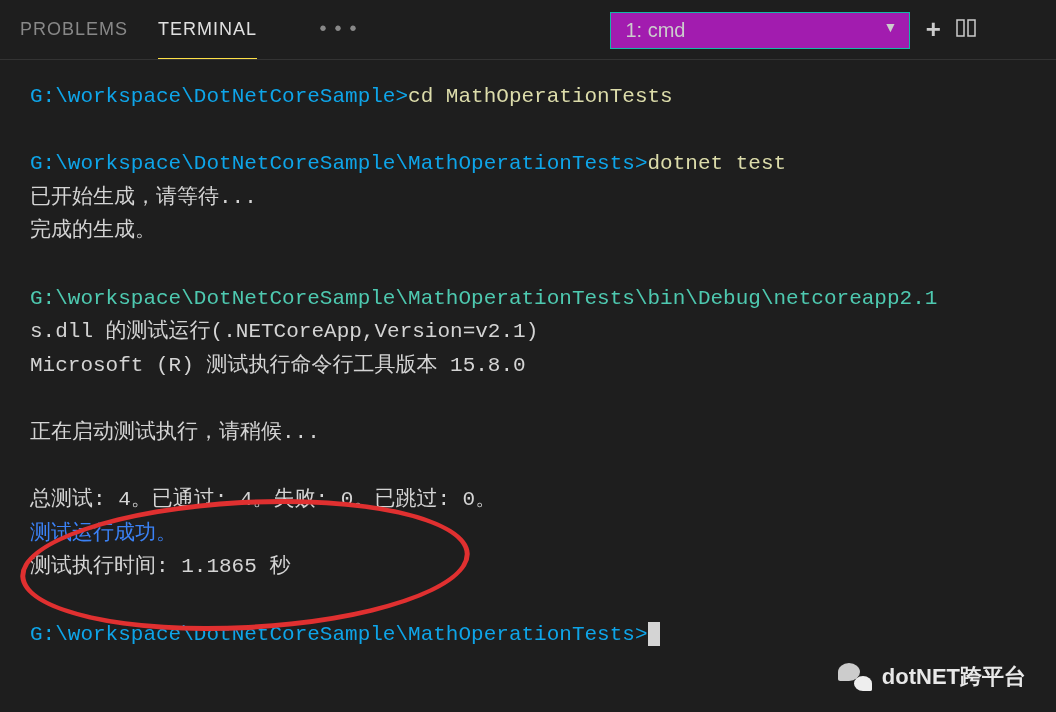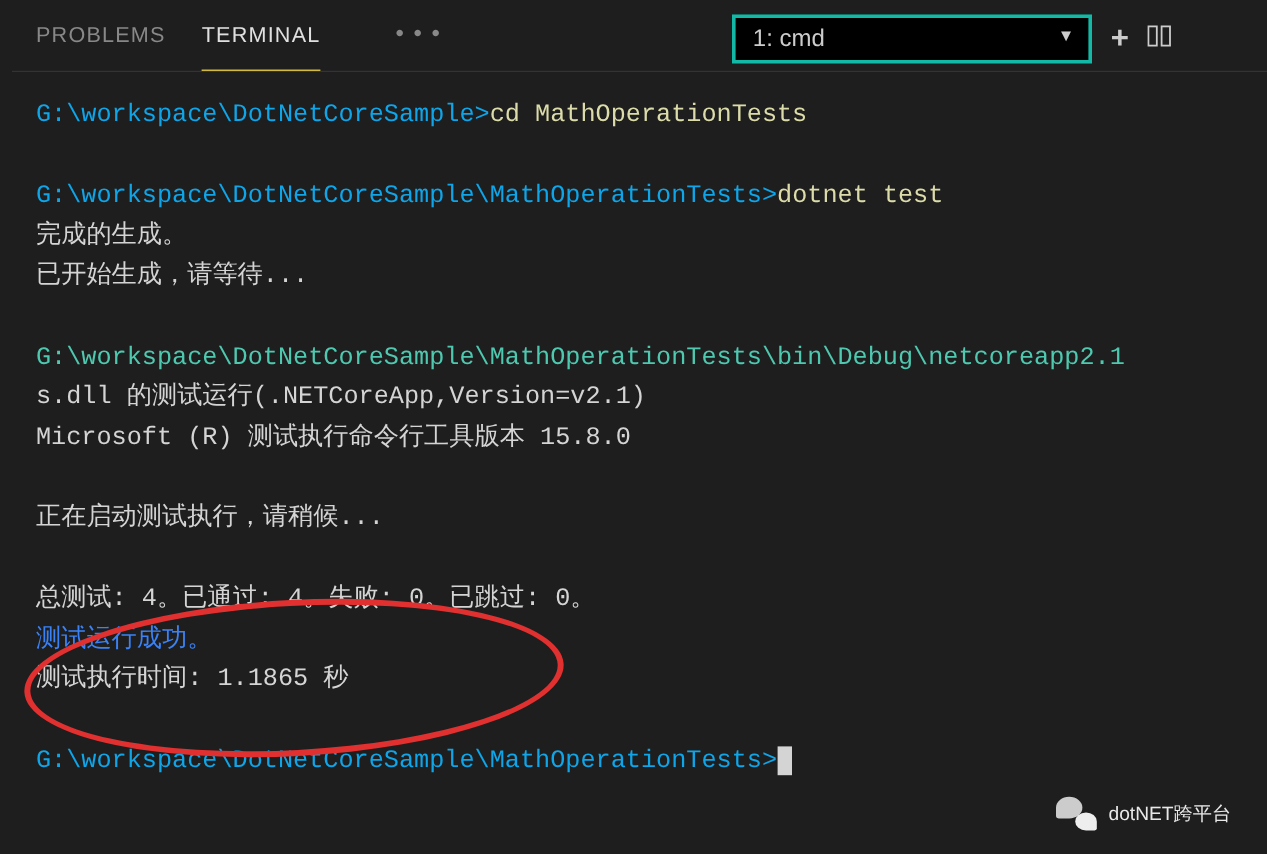--- a/index.html
+++ b/index.html
@@ -12,21 +12,20 @@
       overflow: hidden;
       position: relative;
     }
     .panel-header {
       display: flex;
       align-items: center;
       height: 60px;
       padding: 4px 20px;
       border-bottom: 1px solid #333;
       position: relative;
-      margin-left: 10px;
     }
     .tabs {
       display: flex;
       gap: 30px;
       align-items: center;
     }
     .tab {
       color: #888;
       font-size: 18px;
       letter-spacing: 1px;
@@ -47,22 +46,22 @@
     }
     .dropdown-container {
       position: absolute;
       right: 80px;
       top: 12px;
       display: flex;
       align-items: center;
       gap: 15px;
     }
     .dropdown {
-      background: #000000;
-      border: 3px solid #14b8a6;
+      background: #a21caf;
+      border: 1px solid #14b8a6;
       color: #ccc;
       padding: 6px 20px 6px 14px;
       width: 300px;
       font-size: 20px;
       font-family: -apple-system, 'Segoe UI', sans-serif;
       position: relative;
       cursor: pointer;
     }
     .dropdown-arrow {
       position: absolute;
@@ -112,23 +111,23 @@
       transform: rotate(-3deg);
     }
     .watermark {
       position: absolute;
       bottom: 20px;
       right: 30px;
       display: flex;
       align-items: center;
       gap: 10px;
       color: #e8e8e8;
-      font-size: 16px;
+      font-size: 22px;
       font-family: -apple-system, 'Segoe UI', sans-serif;
-      font-weight: 400;
+      font-weight: 700;
     }
     .wechat-icon {
       width: 34px;
       height: 28px;
       position: relative;
     }
     .wechat-icon::before {
       content: "";
       position: absolute;
       width: 22px;
@@ -171,22 +170,22 @@
           <rect x="12" y="2" width="7" height="16" fill="none" stroke="#ccc" stroke-width="1.5"></rect>
         </svg>
     </div>
   </div>
 </div>
 
 <div class="terminal-content">
   <div class="term-line"><span class="prompt-path">G:\workspace\DotNetCoreSample&gt;</span><span class="prompt-cmd">cd MathOperationTests</span></div>
   <div class="empty-line"></div>
   <div class="term-line"><span class="prompt-path">G:\workspace\DotNetCoreSample\MathOperationTests&gt;</span><span class="prompt-cmd">dotnet test</span></div>
+  <div class="term-line output-white">已开始生成，请等待...</div>
   <div class="term-line output-white">完成的生成。</div>
-  <div class="term-line output-white">已开始生成，请等待...</div>
   <div class="empty-line"></div>
   <div class="term-line output-teal">G:\workspace\DotNetCoreSample\MathOperationTests\bin\Debug\netcoreapp2.1</div>
   <div class="term-line output-white">s.dll 的测试运行(.NETCoreApp,Version=v2.1)</div>
   <div class="term-line output-white">Microsoft (R) 测试执行命令行工具版本 15.8.0</div>
   <div class="empty-line"></div>
   <div class="term-line output-white">正在启动测试执行，请稍候...</div>
   <div class="empty-line"></div>
   <div class="term-line output-white">总测试: 4。已通过: 4。失败: 0。已跳过: 0。</div>
   <div class="term-line success-text">测试运行成功。</div>
   <div class="term-line output-white">测试执行时间: 1.1865 秒</div>

